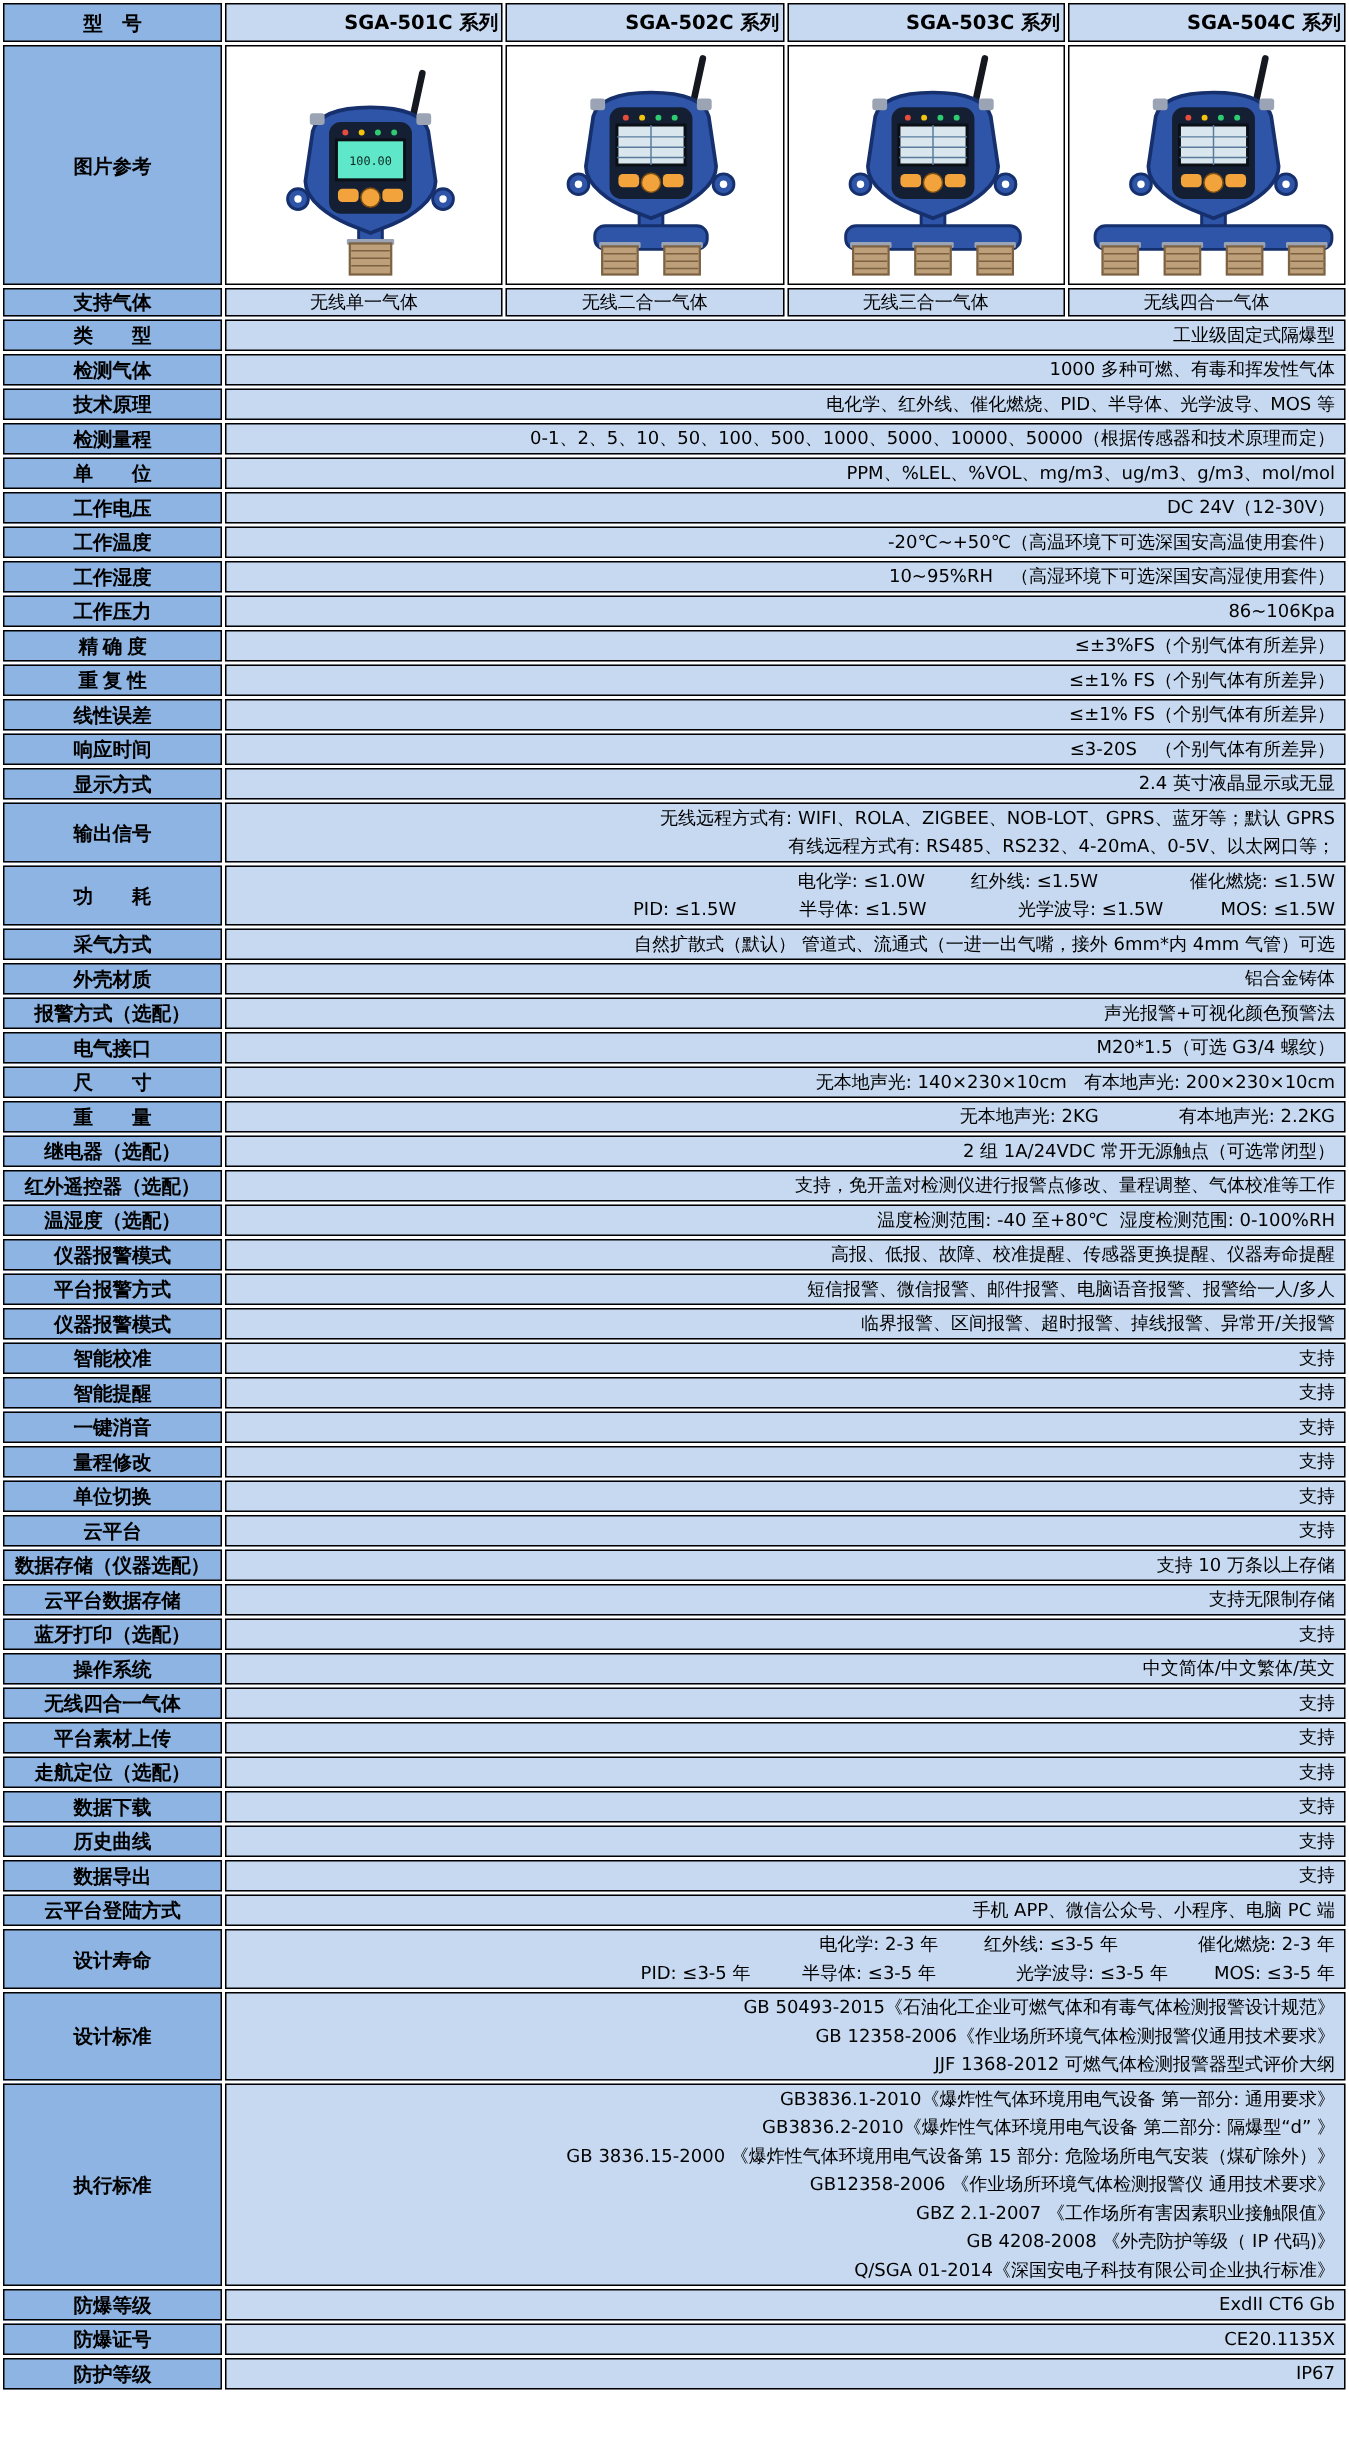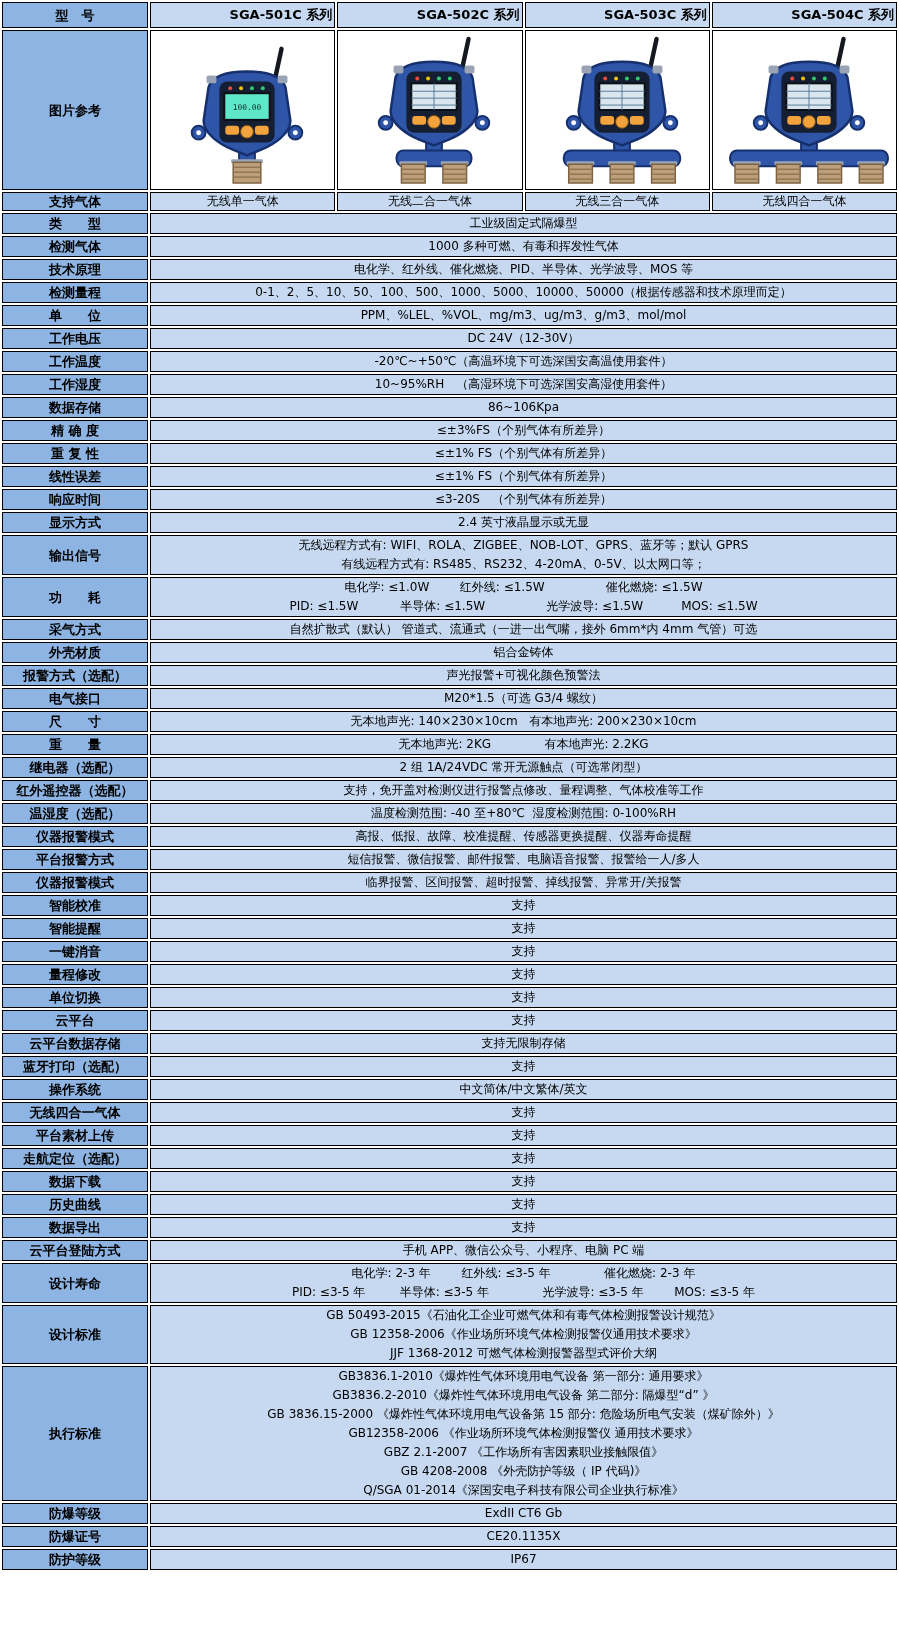--- a/index.html
+++ b/index.html
@@ -18,25 +18,26 @@
   }
   th,td{border:1px solid var(--border);overflow:hidden;}
   th.lbl{
     background:var(--label-bg);
     font-weight:bold;
     font-size:13px;
     text-align:center;
     vertical-align:middle;
     padding:1px 2px;
     line-height:15px;
+    font-family:Liberation Serif, serif;
   }
   td.val{
     background:var(--value-bg);
     font-size:12px;
-    text-align:center;
+    text-align:right;
     vertical-align:middle;
     padding:0 6px;
   }
   td.model{
     background:var(--value-bg);
     font-weight:bold;
     font-size:13px;
     text-align:right;
     padding:3px 2px;
   }
@@ -284,21 +285,21 @@
           <div class="line">-20℃~+50℃（高温环境下可选深国安高温使用套件）</div>
         </td>
       </tr>
       <tr>
         <th class="lbl">工作湿度</th>
         <td class="val" colspan="4">
           <div class="line">10~95%RH　（高湿环境下可选深国安高湿使用套件）</div>
         </td>
       </tr>
       <tr>
-        <th class="lbl">数据存储</th>
+        <th class="lbl">工作压力</th>
         <td class="val" colspan="4">
           <div class="line">86~106Kpa</div>
         </td>
       </tr>
       <tr>
         <th class="lbl">精 确 度</th>
         <td class="val" colspan="4">
           <div class="line">≤±3%FS（个别气体有所差异）</div>
         </td>
       </tr>
@@ -439,20 +440,26 @@
       <tr>
         <th class="lbl">单位切换</th>
         <td class="val" colspan="4">
           <div class="line">支持</div>
         </td>
       </tr>
       <tr>
         <th class="lbl">云平台</th>
         <td class="val" colspan="4">
           <div class="line">支持</div>
+        </td>
+      </tr>
+      <tr>
+        <th class="lbl">数据存储（仪器选配）</th>
+        <td class="val" colspan="4">
+          <div class="line">支持 10 万条以上存储</div>
         </td>
       </tr>
       <tr>
         <th class="lbl">云平台数据存储</th>
         <td class="val" colspan="4">
           <div class="line">支持无限制存储</div>
         </td>
       </tr>
       <tr>
         <th class="lbl">蓝牙打印（选配）</th>

